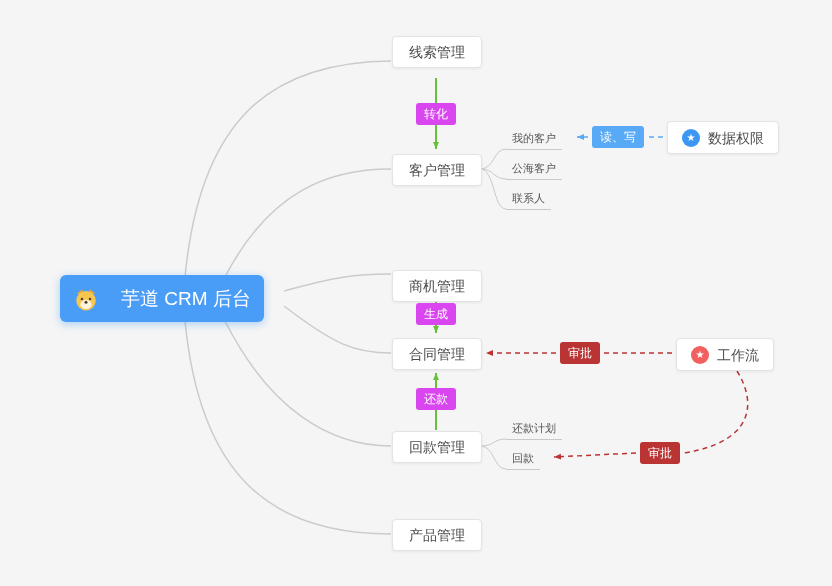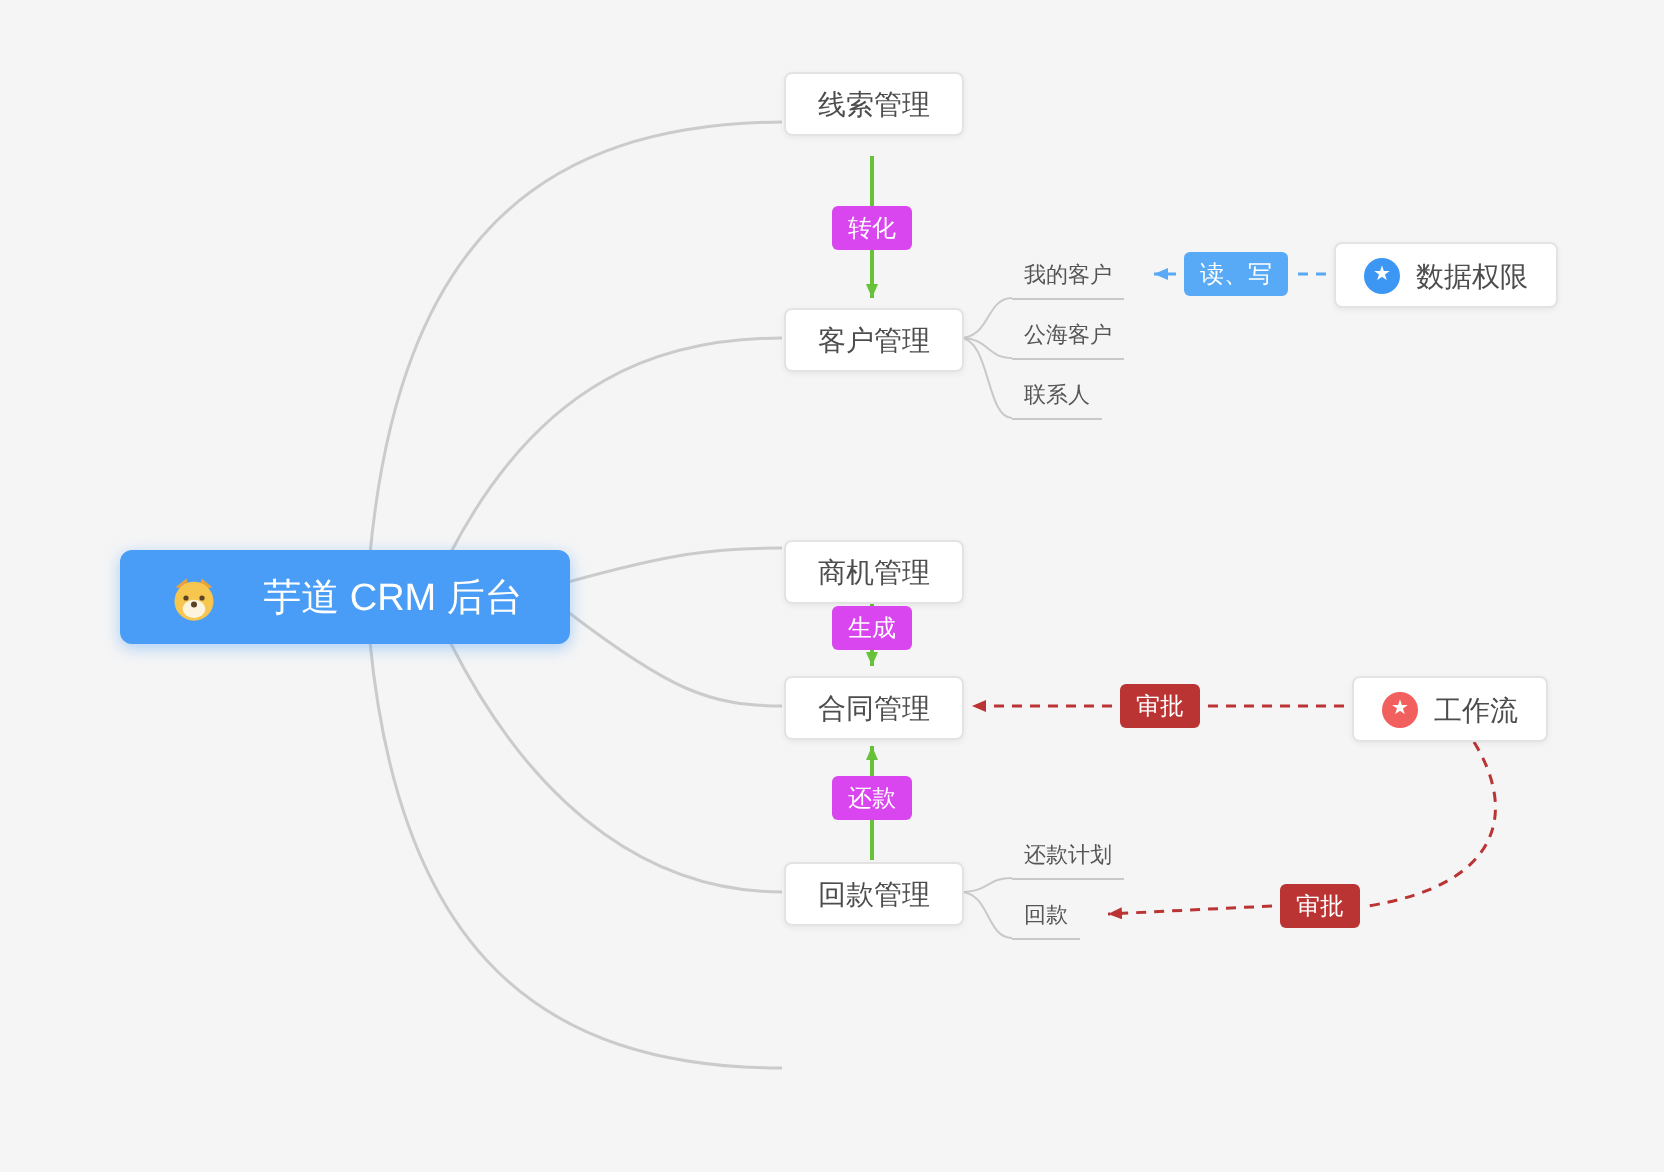--- a/index.html
+++ b/index.html
@@ -7,21 +7,21 @@
   #canvas{position:relative;width:832px;height:586px;background:#f5f5f5;overflow:hidden;}
   #connector-layer{position:absolute;left:0;top:0;z-index:0;}
   .node{position:absolute;z-index:2;background:#fff;border:1px solid #e3e3e3;border-radius:4px;
         padding:0 16px;height:30px;line-height:30px;font-size:14px;color:#4d4d4d;
         box-shadow:0 1px 3px rgba(0,0,0,.06);white-space:nowrap;cursor:default;}
   .icon-node{display:flex;align-items:center;gap:8px;height:31px;padding:0 14px;}
   .circle-icon{width:18px;height:18px;border-radius:50%;color:#fff;font-size:10px;
         display:flex;align-items:center;justify-content:center;flex:0 0 auto;}
   .blue-circle{background:#3b97f3;}
   .red-circle{background:#f25f5f;}
-  .root-node{position:absolute;z-index:2;left:60px;top:275px;width:225px;height:47px;
+  .root-node{position:absolute;z-index:2;left:60px;top:275px;width:204px;height:47px;
         background:#4a9df6;border-radius:6px;color:#fff;font-size:19px;
         display:flex;align-items:center;justify-content:center;gap:22px;
         box-shadow:0 2px 8px rgba(74,157,246,.45);white-space:nowrap;}
   .badge{position:absolute;z-index:3;height:22px;line-height:22px;padding:0 8px;border-radius:3px;
         color:#fff;font-size:12px;white-space:nowrap;}
   .badge-green{background:#d946ef;}
   .badge-blue{background:#58aaf6;text-align:center;}
   .badge-red{background:#bb3434;}
   .subitem{position:absolute;z-index:2;height:21px;line-height:21px;border-bottom:1px solid #c9c9c9;
         font-size:11px;color:#555;padding:0 6px;white-space:nowrap;}
@@ -93,20 +93,21 @@
       </svg>
     </span>
     <span>芋道 CRM 后台</span>
   </div>
 
   <div class="node" style="left:392px;top:36px;">线索管理</div>
   <div class="node" style="left:392px;top:154px;">客户管理</div>
   <div class="node" style="left:392px;top:270px;">商机管理</div>
   <div class="node" style="left:392px;top:431px;">回款管理</div>
   <div class="node" style="left:392px;top:338px;">合同管理</div>
+  <div class="node" style="left:392px;top:519px;">产品管理</div>
 
   <div class="node icon-node" style="left:667px;top:121px;">
     <span class="circle-icon blue-circle">★</span>
     <span>数据权限</span>
   </div>
   <div class="node icon-node" style="left:676px;top:338px;">
     <span class="circle-icon red-circle">★</span>
     <span>工作流</span>
   </div>
 

